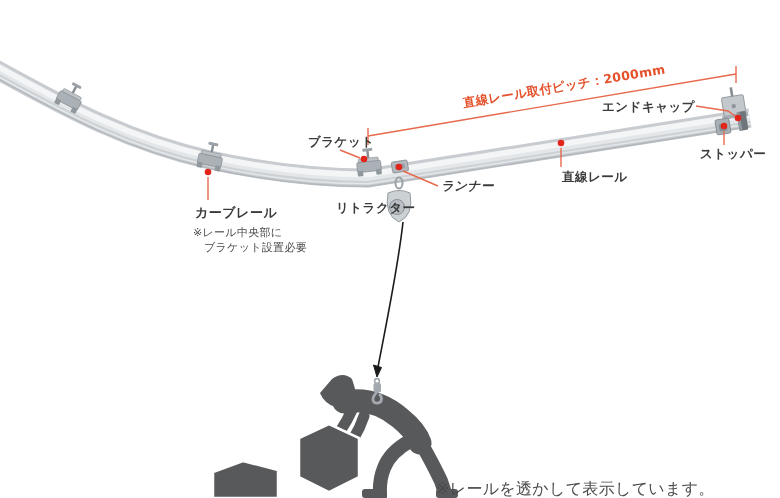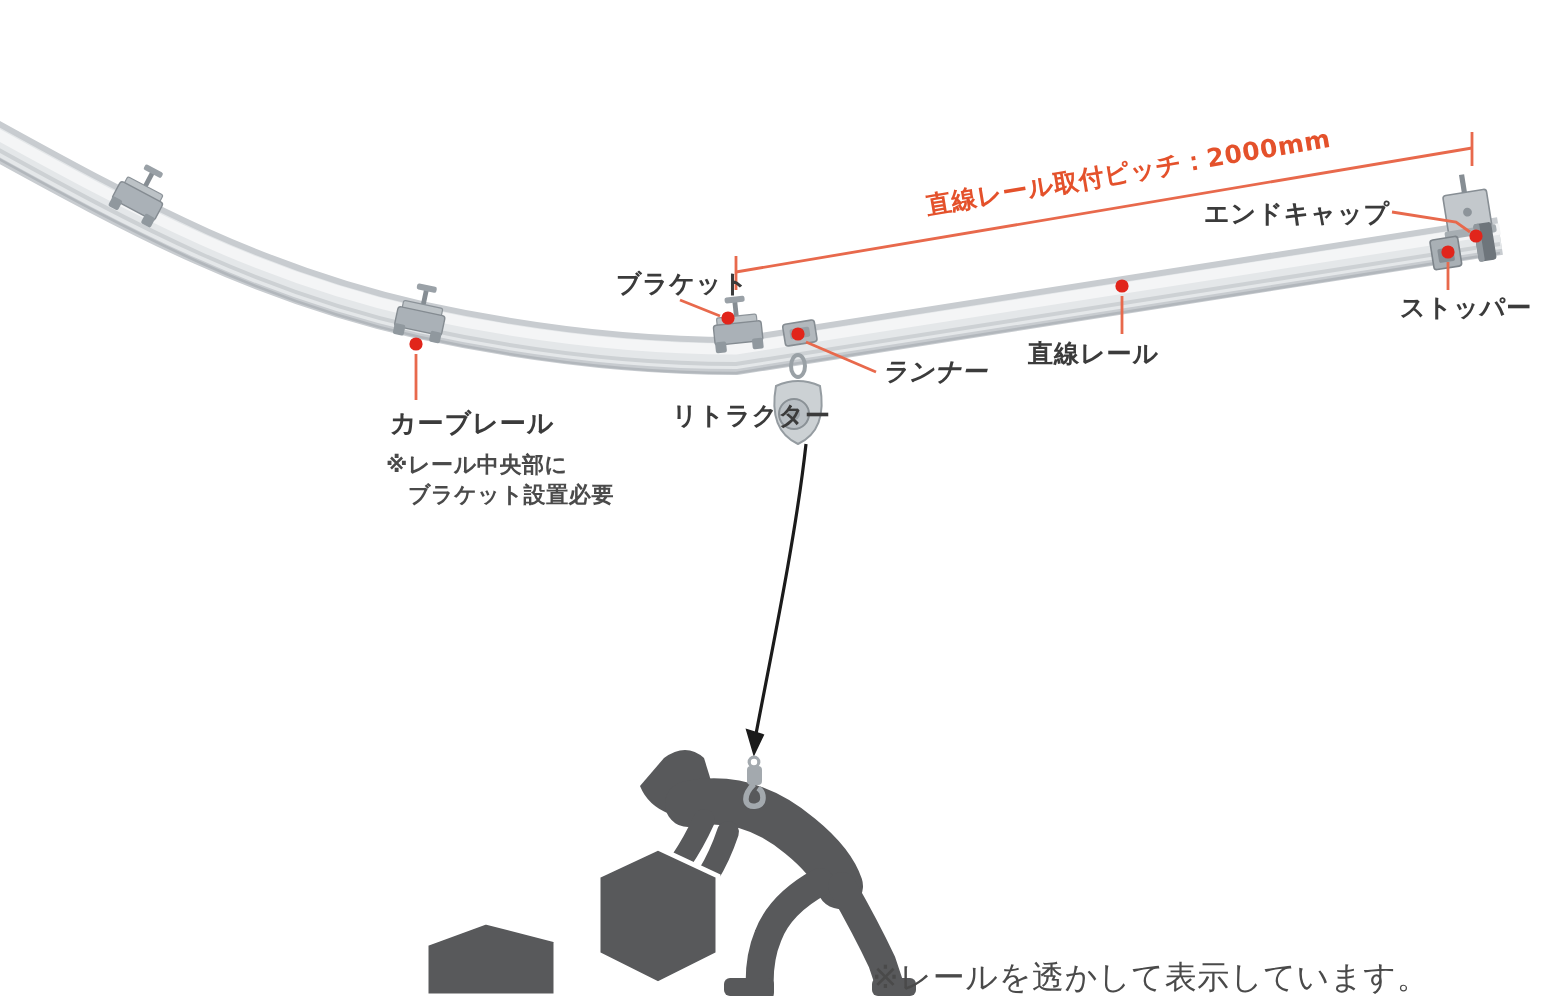--- a/index.html
+++ b/index.html
@@ -6,21 +6,21 @@
   #stage{
     position:relative;width:780px;height:498px;background:#fff;overflow:hidden;
     font-family:"DejaVu Sans","Liberation Sans",sans-serif;
   }
   #stage svg{position:absolute;left:0;top:0;}
   .lbl{
     position:absolute;font-size:12.5px;font-weight:bold;color:var(--label-text,#3b3b3b);
     letter-spacing:.5px;white-space:nowrap;line-height:1.2;
   }
   .note{
-    position:absolute;font-size:11px;font-weight:bold;color:var(--note-text,#4a4a4a);
+    position:absolute;font-size:11px;font-weight:normal;color:var(--note-text,#4a4a4a);
     letter-spacing:.3px;white-space:nowrap;
   }
   .dim-label{
     position:absolute;left:462px;top:80px;width:184px;text-align:center;
     font-size:12.5px;font-weight:bold;color:var(--dimension-text,#e4512b);
     transform:rotate(-9.5deg);transform-origin:center;white-space:nowrap;letter-spacing:.3px;
   }
   .footer-note{
     position:absolute;left:436px;top:479px;font-size:16px;color:var(--note-text,#4a4a4a);
     letter-spacing:.3px;white-space:nowrap;
@@ -141,20 +141,20 @@
       <circle class="ann-dot" cx="724" cy="126" r="3.3"></circle>
     </g>
   </svg>
 
   <div class="dim-label">直線レール取付ピッチ：2000mm</div>
 
   <div class="lbl" style="left:602px;top:99px;">エンドキャップ</div>
   <div class="lbl" style="left:700px;top:146px;">ストッパー</div>
   <div class="lbl" style="left:308px;top:134px;">ブラケット</div>
   <div class="lbl" style="left:441px;top:178px;font-style:italic;">ランナー</div>
-  <div class="lbl" style="left:514px;top:169px;text-align:center;">直線レール</div>
+  <div class="lbl" style="left:562px;top:169px;text-align:center;">直線レール</div>
   <div class="lbl" style="left:195px;top:205px;font-size:13px;">カーブレール</div>
   <div class="note" style="left:193px;top:225px;">※レール中央部に</div>
   <div class="note" style="left:204px;top:240px;">ブラケット設置必要</div>
   <div class="lbl" style="left:336px;top:200px;">リトラクター</div>
   <div class="footer-note">※レールを透かして表示しています。</div>
 
 </div>
 
 </body></html>

